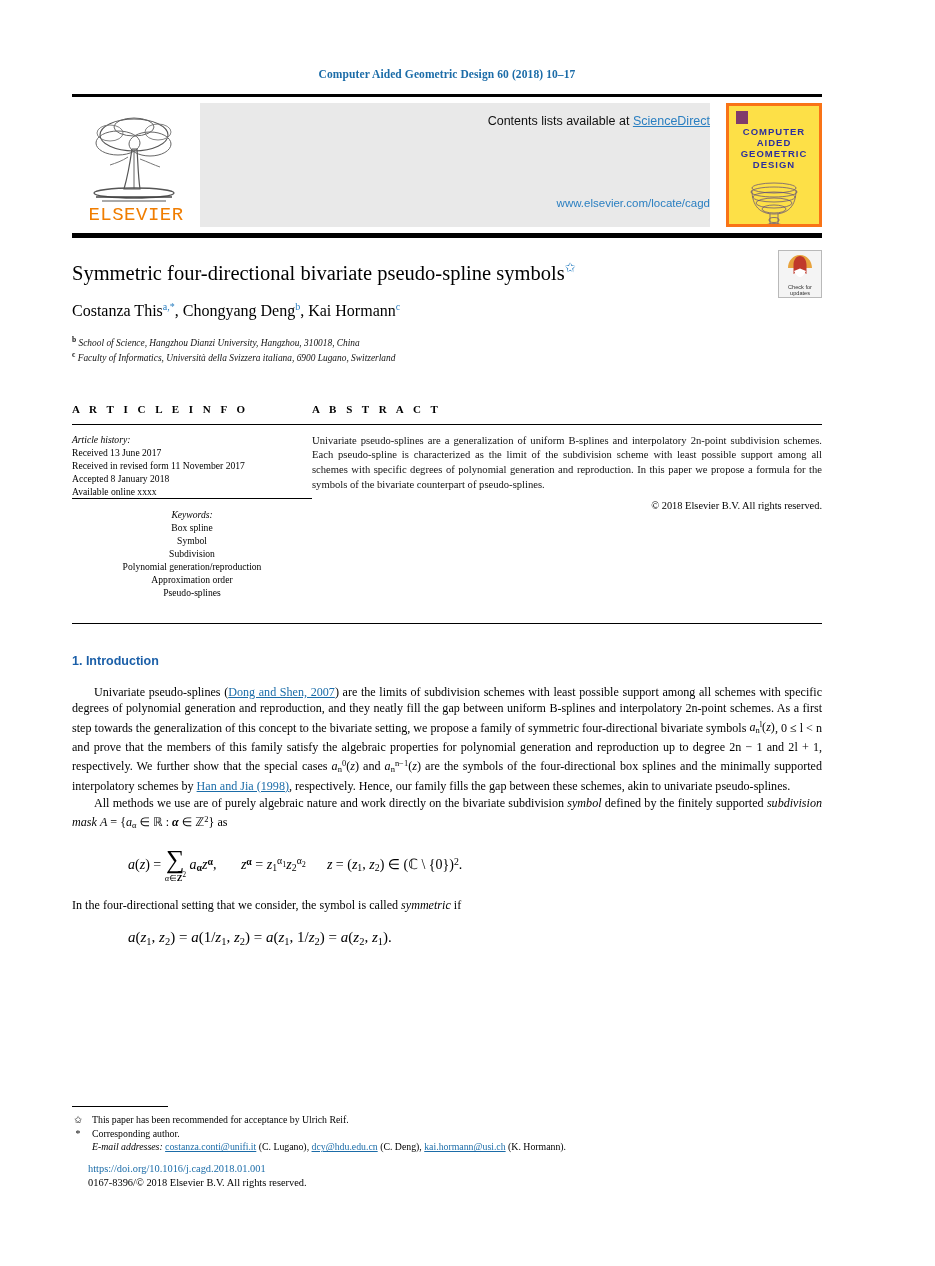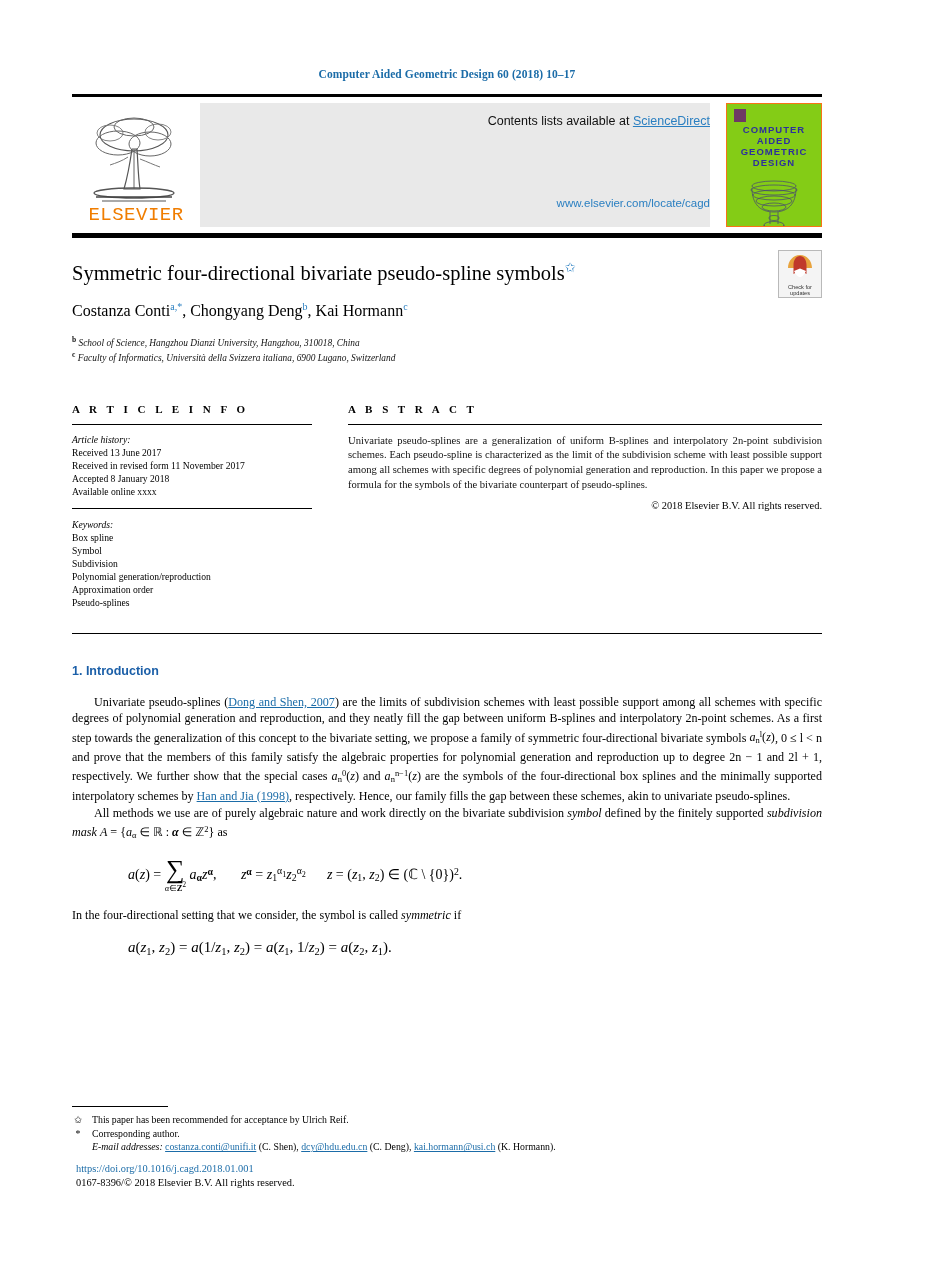--- a/index.html
+++ b/index.html
@@ -82,22 +82,22 @@
     font-family: "Liberation Sans", sans-serif;
     font-size: 11.5px;
     color: #2a7fc1;
   }
 
   
   .cover {
     width: 96px;
     flex: 0 0 96px;
     margin-left: 16px;
-    border: 1px solid #f97316;
-    background: #84cc16;
+    border: 3px solid #f97316;
+    background: #fde047;
     position: relative;
     overflow: hidden;
   }
   .cover-els {
     position: absolute; left: 7px; top: 5px;
     width: 12px; height: 13px;
     background: #6a1d72;
     opacity: .85;
   }
   .cover-title {
@@ -161,21 +161,20 @@
     font-size: 5.6px;
     line-height: 6.4px;
     color: #333;
     margin-top: 1px;
   }
 
   
   .info-abstract {
     margin: 38px 72px 0 72px;
     display: flex;
-    gap: 36px;
   }
   .col-info { flex: 0 0 240px; }
   .col-abs { flex: 1 1 auto; }
   .sec-head {
     font-family: "Liberation Serif", serif;
     font-weight: bold;
     font-size: 11px;
     letter-spacing: 3.5px;
   }
   .hr-thin { border-top: 1.6px solid #000; margin-top: 9px; }
@@ -184,21 +183,21 @@
     font-family: "Liberation Serif", serif;
     font-style: italic;
     font-size: 9.6px;
     line-height: 13px;
   }
   .hist-line {
     font-family: "Liberation Serif", serif;
     font-size: 9.6px;
     line-height: 13px;
   }
-  .kw-block { margin-top: 10px; padding-top: 9px; border-top: 1.6px solid #000; }
+  .kw-block { padding-top: 9px; border-top: 1.6px solid #000; text-align: center; }
   .kw-label {
     font-family: "Liberation Serif", serif;
     font-style: italic;
     font-size: 9.6px;
     line-height: 13px;
   }
   .kw-line {
     font-family: "Liberation Serif", serif;
     font-size: 9.6px;
     line-height: 13px;
@@ -269,21 +268,21 @@
     font-family: "Liberation Serif", serif;
     font-size: 9.8px;
     line-height: 13.6px;
     display: flex;
     gap: 8px;
   }
   .fn-mark { flex: 0 0 12px; text-align: center; }
   .fn-em { font-style: italic; }
   .link { color: #1b6ca8; }
 
-  .imprint { position: absolute; left: 76px; bottom: 76px; }
+  .imprint { position: absolute; left: 88px; bottom: 76px; }
   .doi-line {
     font-family: "Liberation Serif", serif;
     font-size: 10.4px;
     color: #1b6ca8;
     line-height: 14px;
   }
   .issn-line {
     font-family: "Liberation Serif", serif;
     font-size: 10.4px;
     line-height: 14px;
@@ -353,21 +352,21 @@
     </div>
   </div>
   <div class="masthead-rule-bottom"></div>
 
   <div class="title-block">
     <h1 class="paper-title">
       <span>Symmetric four-directional bivariate pseudo-spline symbols</span><span class="star-sup">✩</span>
     </h1>
 
     <div class="authors">
-      <span>Costanza Conti</span><span class="aff-mark">a,*</span><span>, </span><span>Chongyang Deng</span><span class="aff-mark">b</span><span>, </span><span>Kai Hormann</span><span class="aff-mark">c</span>
+      <span>Costanza This</span><span class="aff-mark">a,*</span><span>, </span><span>Chongyang Deng</span><span class="aff-mark">b</span><span>, </span><span>Kai Hormann</span><span class="aff-mark">c</span>
     </div>
 
     <div class="affils">
       <div class="affil"><span class="lab">b</span> <span>School of Science, Hangzhou Dianzi University, Hangzhou, 310018, China</span></div>
       <div class="affil"><span class="lab">c</span> <span>Faculty of Informatics, Università della Svizzera italiana, 6900 Lugano, Switzerland</span></div>
     </div>
 
     <div class="crossmark">
       <svg width="30" height="26" viewBox="0 0 30 26">
         <path d="M15 2 C22 2 27 8 27 15 L21 15 C21 11 18.5 8 15 8 C11.5 8 9 11 9 15 L3 15 C3 8 8 2 15 2 Z" fill="#e8a33d"></path>
@@ -437,21 +436,21 @@
     <div class="fn">
       <span class="fn-mark">✩</span>
       <span>This paper has been recommended for acceptance by Ulrich Reif.</span>
     </div>
     <div class="fn">
       <span class="fn-mark">*</span>
       <span>Corresponding author.</span>
     </div>
     <div class="fn">
       <span class="fn-mark"></span>
-      <span><i class="fn-em">E-mail addresses:</i> <a class="link" href="#">costanza.conti@unifi.it</a><span> (C. Shen), </span><a class="link" href="#">dcy@hdu.edu.cn</a><span> (C. Deng), </span><a class="link" href="#">kai.hormann@usi.ch</a><span> (K. Hormann).</span></span>
+      <span><i class="fn-em">E-mail addresses:</i> <a class="link" href="#">costanza.conti@unifi.it</a><span> (C. Lugano), </span><a class="link" href="#">dcy@hdu.edu.cn</a><span> (C. Deng), </span><a class="link" href="#">kai.hormann@usi.ch</a><span> (K. Hormann).</span></span>
     </div>
   </div>
 
   <div class="imprint">
     <div class="doi-line">https://doi.org/10.1016/j.cagd.2018.01.001</div>
     <div class="issn-line">0167-8396/© 2018 Elsevier B.V. All rights reserved.</div>
   </div>
 
 </div>
 

